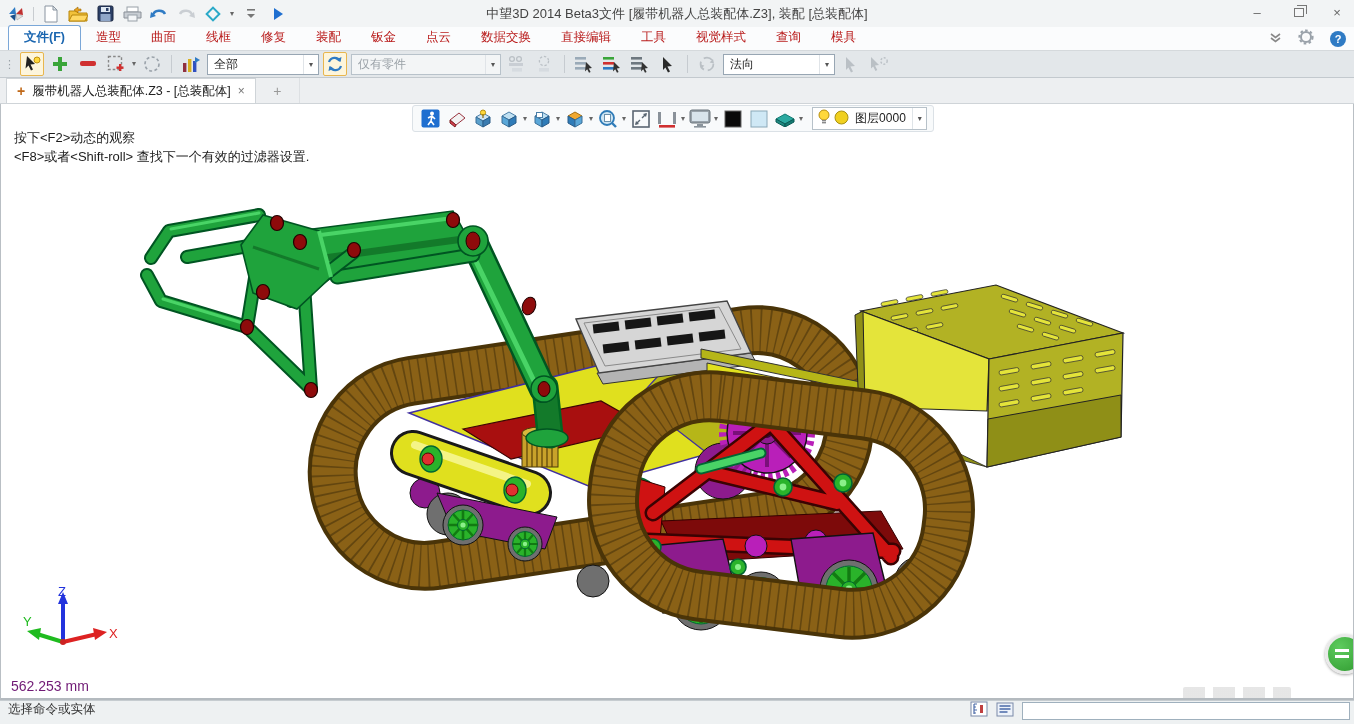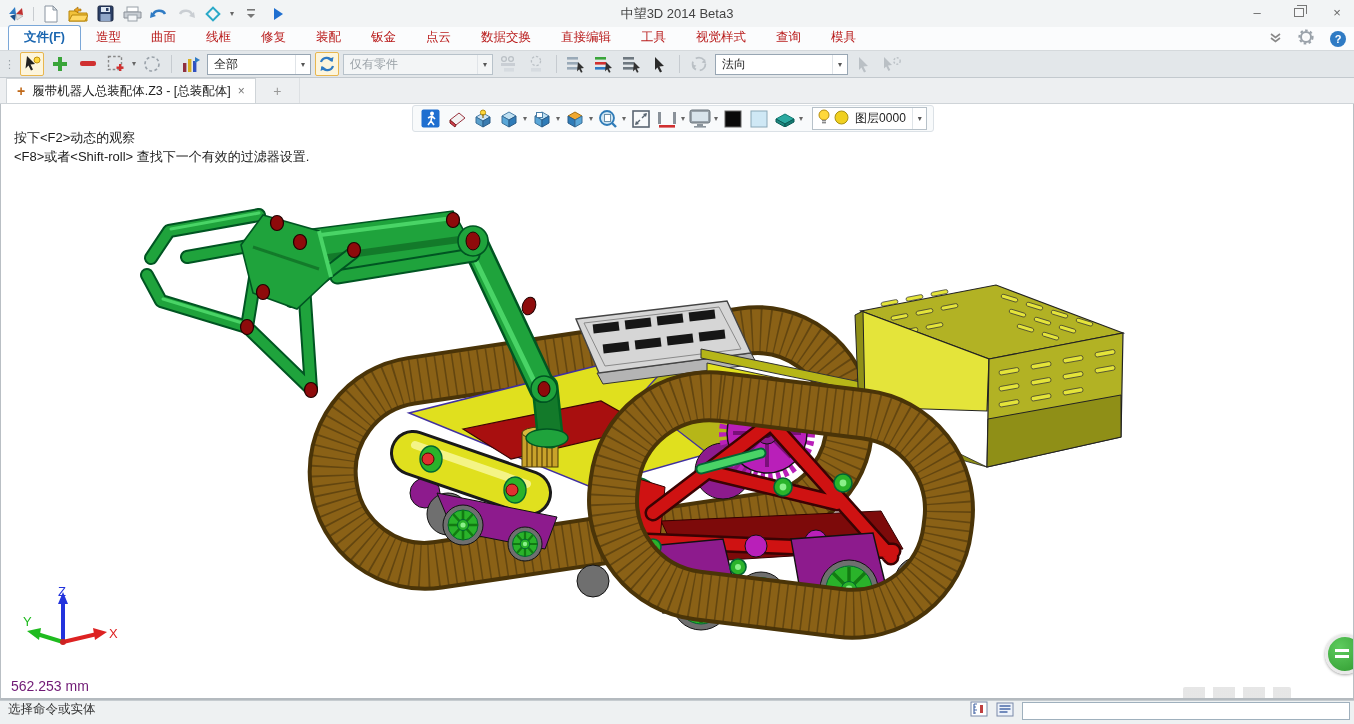--- a/index.html
+++ b/index.html
@@ -141,20 +141,21 @@
           </svg>
       </span>
       <span class="ico">
         <svg width="12" height="14">
             <path d="M2 1 l9 6 -9 6 z" fill="#1f6fd0"></path>
           </svg>
       </span>
     </div>
     <div class="title-center">
       <span>中望3D 2014 Beta3</span>
+      <span>文件 [履带机器人总装配体.Z3],  装配 [总装配体]</span>
     </div>
     <div class="winbtns">
       <span class="winbtn">–</span>
       <span class="winbtn">
           <span class="maxbox">
             <span class="back"></span>
           </span>
         </span>
       <span class="winbtn">×</span>
     </div>
@@ -227,21 +228,21 @@
     </span>
     <span class="tsep"></span>
     <span class="tbtn">
       <svg width="18" height="17">
           <rect x="1" y="7" width="3.4" height="9" fill="#903040"></rect>
           <rect x="6" y="3" width="3.4" height="13" fill="#d8b020"></rect>
           <rect x="11" y="5" width="3.4" height="11" fill="#3050c0"></rect>
           <path d="M13 1 l5 3 -5 3 z" fill="#2f7bc4"></path>
         </svg>
     </span>
-    <div class="combo" style="width:104px;align-items:center;">
+    <div class="combo" style="width:112px;align-items:center;">
       <span>全部</span>
       <span class="cbx">▾</span>
     </div>
     <span class="tbtn hl">
       <svg width="18" height="18">
           <path d="M3 7 a6 6 0 0 1 11 -1" fill="none" stroke="#2f7bc4" stroke-width="2.2"></path>
           <path d="M15.5 2 l-1 5 -4.5 -2.5 z" fill="#2f7bc4"></path>
           <path d="M15 11 a6 6 0 0 1 -11 1" fill="none" stroke="#2f7bc4" stroke-width="2.2"></path>
           <path d="M2.5 16 l1 -5 4.5 2.5 z" fill="#2f7bc4"></path>
         </svg>
@@ -295,21 +296,21 @@
         </svg>
     </span>
     <span class="tsep"></span>
     <span class="tbtn dim">
       <svg width="18" height="18">
           <circle cx="9" cy="9" r="6.4" fill="none" stroke="#8a929a" stroke-width="1.8" stroke-dasharray="9 4"></circle>
           <path d="M15 4 l1 4.4 -4.4 -1 z" fill="#8a929a"></path>
           <path d="M3 14 l-1 -4.4 4.4 1 z" fill="#8a929a"></path>
         </svg>
     </span>
-    <div class="combo" style="width:133px;">
+    <div class="combo" style="width:112px;">
       <span>法向</span>
       <span class="cbx">▾</span>
     </div>
     <span class="tbtn dim">
       <svg width="14" height="17">
           <path d="M2 1 l9 9 -4.6 .5 2.6 5 -2 1 -2.6 -5 -2.4 2.4 z" fill="#8a929a"></path>
         </svg>
     </span>
     <span class="tbtn dim">
       <svg width="20" height="17">

